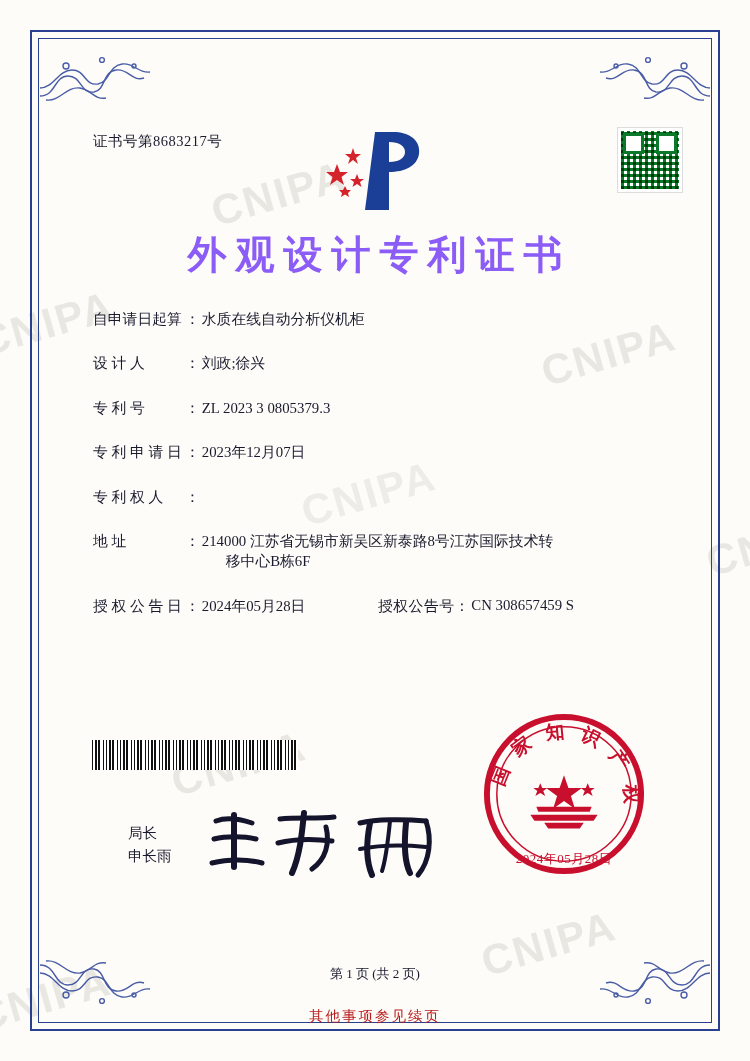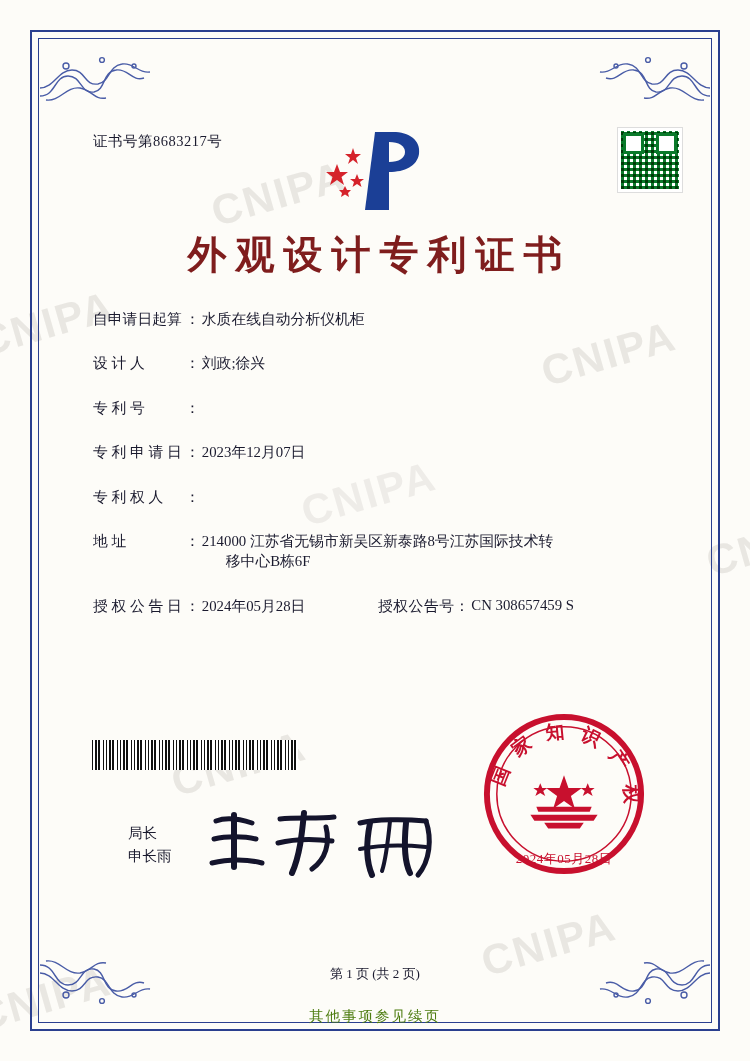--- a/index.html
+++ b/index.html
@@ -111,21 +111,21 @@
     align-items: flex-start;
   }
 
   .title {
     position: absolute;
     left: 0; right: 0; top: 168px;
     text-align: center;
     font-size: 39px;
     letter-spacing: 9px;
     font-weight: 700;
-    color: #7f1d1d;
+    color: #8b5cf6;
     text-indent: 9px;
   }
 
   .fields {
     position: absolute;
     left: 33px; top: 250px; right: 10px;
     font-size: 14.8px;
   }
   .field-row {
     display: flex;
@@ -212,21 +212,21 @@
     left: 0; right: 0; top: 905px;
     text-align: center;
     font-size: 13px;
   }
   .footnote {
     position: absolute;
     left: 0; right: 0; top: 1007px;
     text-align: center;
     font-size: 14.5px;
     letter-spacing: 2px;
-    color: #4d7c0f;
+    color: #b91c1c;
   }
 </style>
 </head>
 <body>
 
 <div class="page">
 
   <div class="wm wm-1">CNIPA</div>
   <div class="wm wm-2">CNIPA</div>
   <div class="wm wm-3">CNIPA</div>
@@ -314,20 +314,21 @@
 
       <div class="field-row">
         <span class="field-label">设  计  人</span>
         <span class="field-colon">：</span>
         <span class="field-value">刘政;徐兴</span>
       </div>
 
       <div class="field-row">
         <span class="field-label">专  利  号</span>
         <span class="field-colon">：</span>
+        <span class="field-value">ZL 2023 3 0805379.3</span>
       </div>
 
       <div class="field-row">
         <span class="field-label">专 利 申 请 日</span>
         <span class="field-colon">：</span>
         <span class="field-value">2023年12月07日</span>
       </div>
 
       <div class="field-row">
         <span class="field-label">专 利 权 人</span>

